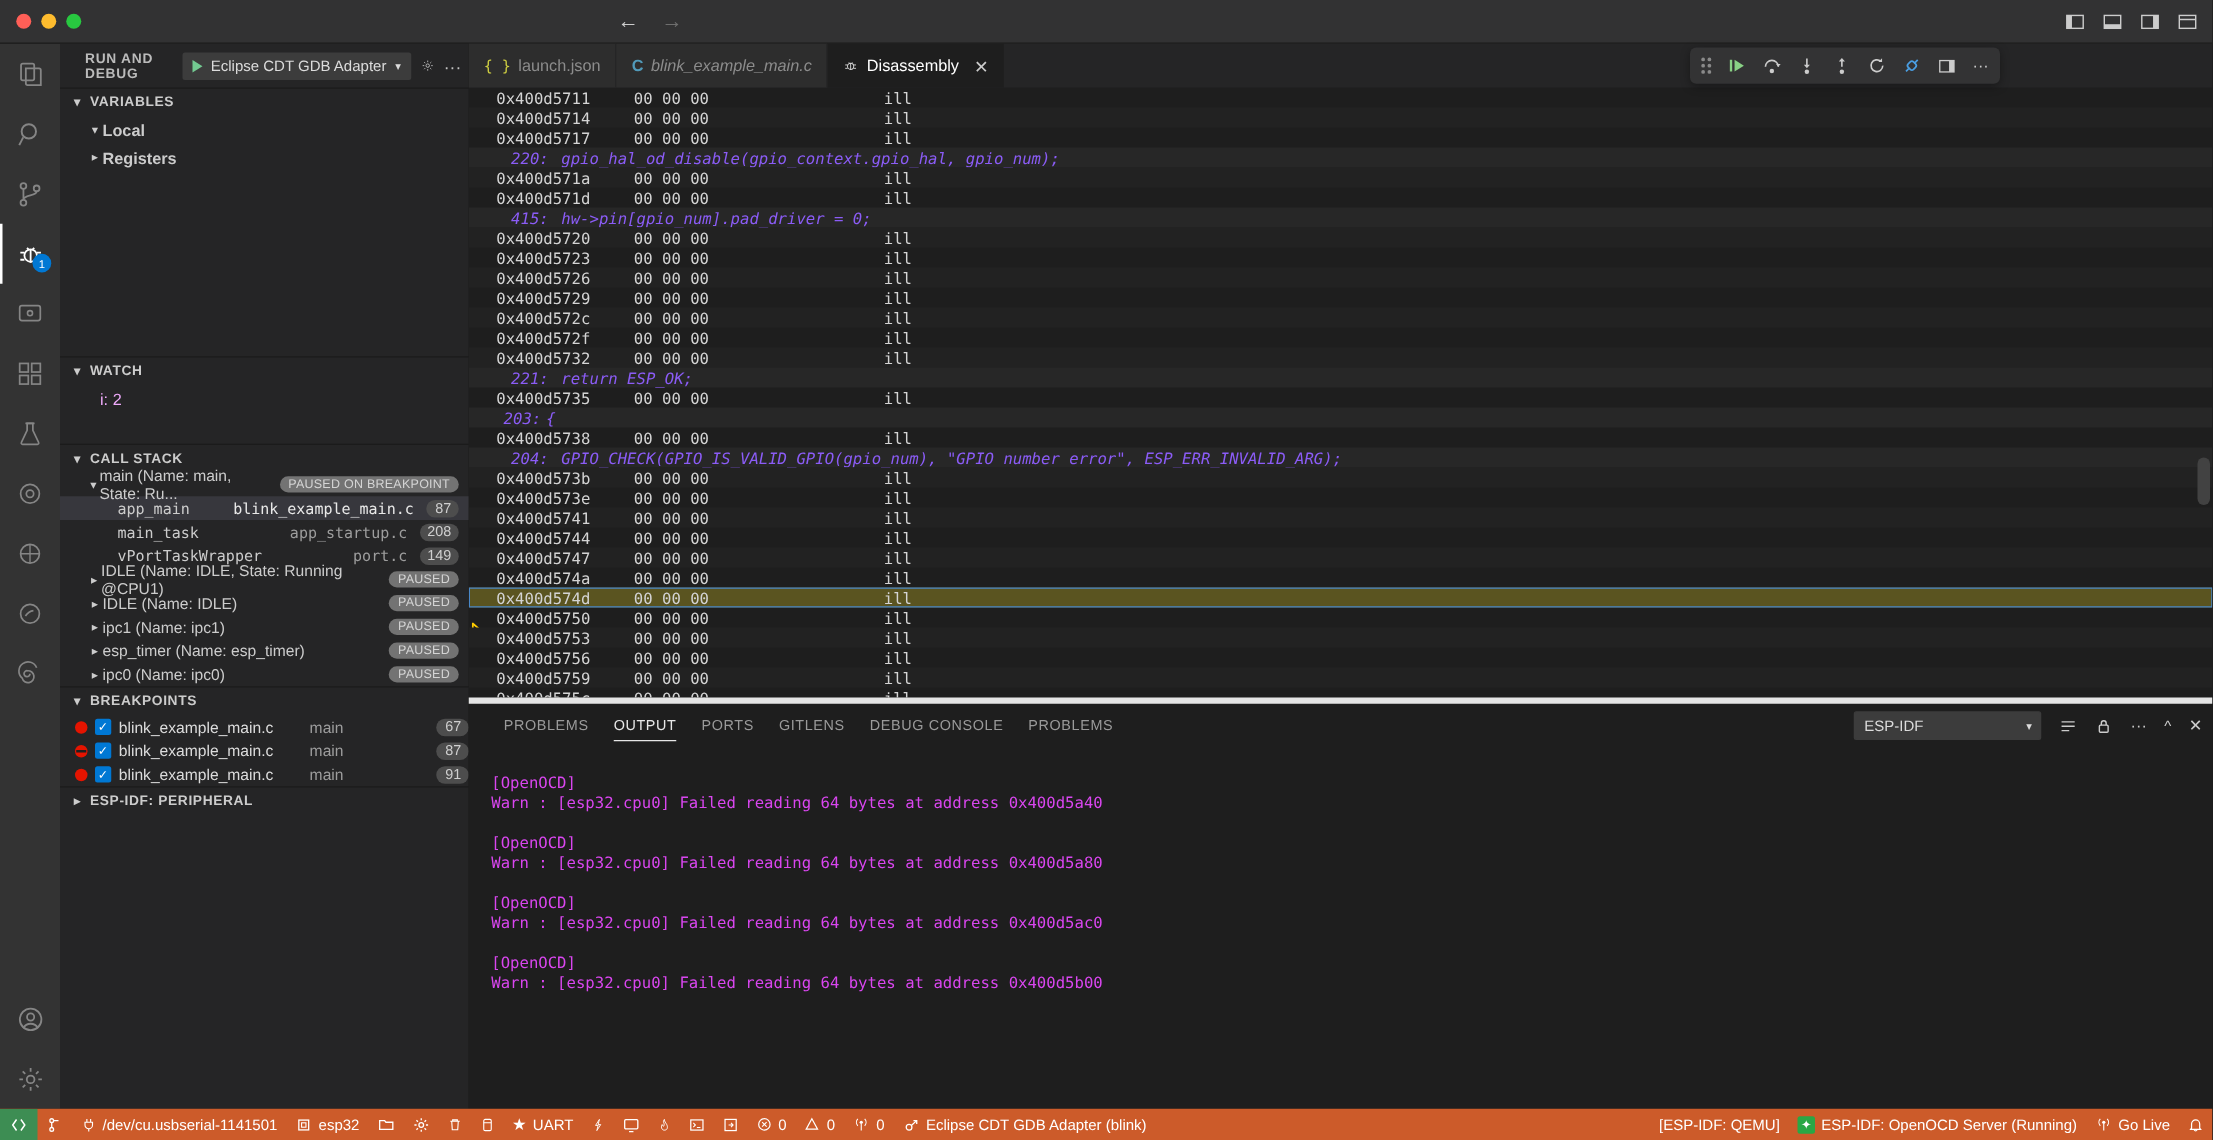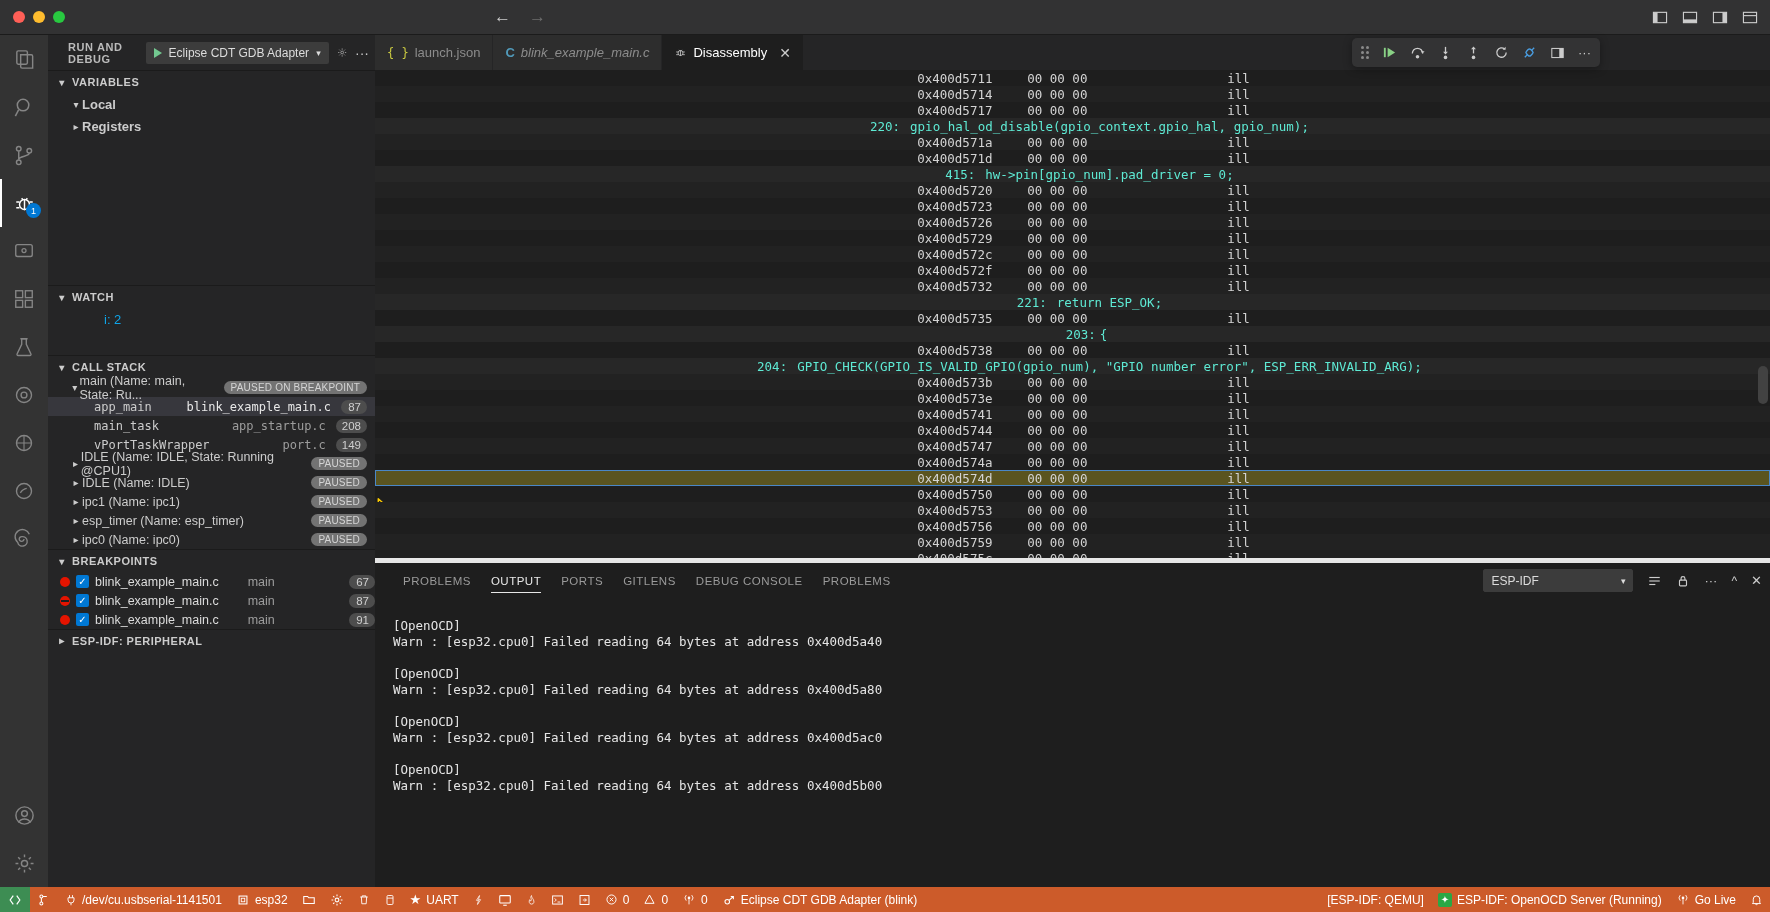--- a/index.html
+++ b/index.html
@@ -60,21 +60,21 @@
 
   .section{ border-top:1px solid #1b1b1b; }
   .sec-head{ height:22px; display:flex; align-items:center; gap:4px; padding-left:8px; font-size:11px; font-weight:bold; letter-spacing:.5px; color:#cccccc; }
   .chev{ width:12px; display:inline-block; text-align:center; font-size:10px; color:#cccccc; }
 
   .tree-row{ height:22px; display:flex; align-items:center; font-size:13px; color:#cccccc; padding-right:8px; }
   .tree-row.indent1{ padding-left:22px; }
 
   .varsec{ height:215px; }
   .watchsec{ height:70px; }
-  .watch-val{ padding-left:56px; font-size:13px; color:#0ea5e9; }
+  .watch-val{ padding-left:32px; font-size:13px; color:#f0abfc; }
   .callstack{ }
   .cs-row{ height:19px; display:flex; align-items:center; font-size:12.5px; color:#cccccc; padding-right:8px; }
   .cs-row.sel{ background:#37373d; }
   .cs-frame{ padding-left:46px; font-family:"DejaVu Sans Mono", monospace; font-size:12px; }
   .cs-thread{ padding-left:22px; }
   .cs-grow{ flex:1 1 auto; }
   .cs-file{ color:#9d9d9d; font-size:12px; font-family:"DejaVu Sans Mono", monospace; }
   .cs-file.sel{ color:#e8e8e8; }
   .cs-line{ color:#cfcfcf; font-size:11.5px; min-width:26px; text-align:right; background:#4d4d4d; border-radius:9px; padding:1px 6px; margin-left:10px;}
   .state-badge{
@@ -103,23 +103,23 @@
     box-shadow:0 2px 8px rgba(0,0,0,.36);
   }
   .dt-ic{ color:#cccccc; font-size:13px; display:flex; align-items:center; }
   .dt-ic.green{ color:#89d185; }
   .grip{ display:grid; grid-template-columns:3px 3px; gap:2px; }
   .grip i{ width:3px; height:3px; background:#8a8a8a; border-radius:50%; display:block;}
 
   
   .editor{ flex:1 1 auto; position:relative; overflow:hidden; min-height:0; }
   .disasm{ font-family:"DejaVu Sans Mono", monospace; font-size:12.5px; position:relative; }
-  .drow{ height:16px; display:flex; align-items:center; position:relative; color:#d4d4d4; white-space:pre;justify-content:center; }
+  .drow{ height:16px; display:flex; align-items:center; position:relative; color:#d4d4d4; white-space:pre; }
   .drow.alt{ background:#222222; }
-  .drow.src{ background:#272727; color:#5eead4; }
+  .drow.src{ background:#272727; color:#8b5cf6;font-style:italic; }
   .drow.current{ background:#5a5420; outline:1px solid #4a87c7; outline-offset:-1px; }
   .gut{ width:12px; flex:0 0 12px; }
   .arrow{ position:absolute; left:0px; top:1px; width:14px; height:14px; color:#ffcc00; font-size:13px; line-height:13px; }
   .addr{ padding-left:10px; width:120px; flex:0 0 120px; }
   .bytes{ width:200px; flex:0 0 200px; }
   .mnem{ }
   .srctext{ padding-left:10px; }
   .lnno{ display:inline-block; width:52px; text-align:right; }
 
   .vscroll{ position:absolute; right:2px; width:10px; background:#424242; border-radius:5px; }
@@ -129,21 +129,21 @@
   .panel-head{ height:35px; flex:0 0 35px; display:flex; align-items:center; position:relative; }
   .ptab{ font-size:11.5px; letter-spacing:.5px; color:#9a9a9a; padding:0 10px; height:35px; display:flex; align-items:center; position:relative; }
   .ptab:first-child{ margin-left:18px; }
   .ptab.active{ color:#e7e7e7; }
   .ptab.active::after{ content:""; position:absolute; left:10px; right:10px; bottom:5px; height:1px; background:#e7e7e7; }
   .panel-head-right{ position:absolute; right:8px; display:flex; align-items:center; gap:14px; color:#cccccc; }
   .out-select{
     width:150px; height:23px; background:#3c3c3c; border:1px solid #3c3c3c; border-radius:2px;
     display:flex; align-items:center; justify-content:space-between; padding:0 7px; font-size:12px; color:#dcdcdc;
   }
-  .panel-body{ flex:1 1 auto; overflow:hidden; padding:4px 0 0 18px; font-family:"DejaVu Sans Mono", monospace; font-size:12.5px; color:#e5e5e5; line-height:16px; white-space:pre; }
+  .panel-body{ flex:1 1 auto; overflow:hidden; padding:4px 0 0 18px; font-family:"DejaVu Sans Mono", monospace; font-size:12.5px; color:#d946ef; line-height:16px; white-space:pre; }
 
   
   .statusbar{
     height:25px; flex:0 0 25px; background:#cc5b2a; display:flex; align-items:center;
     color:#ffffff; font-size:12px; white-space:nowrap; overflow:hidden;
   }
   .sb-remote{ background:#3d8d53; height:25px; display:flex; align-items:center; padding:0 8px; font-size:12px; }
   .sb-item{ display:flex; align-items:center; gap:5px; padding:0 7px; height:25px; }
   .sb-grow{ flex:1 1 auto; }
   .sb-green-ic{ color:#3d8d53; background:#2aa745; width:14px; height:14px; border-radius:2px; display:inline-flex; align-items:center; justify-content:center; color:#fff; font-size:10px;}

